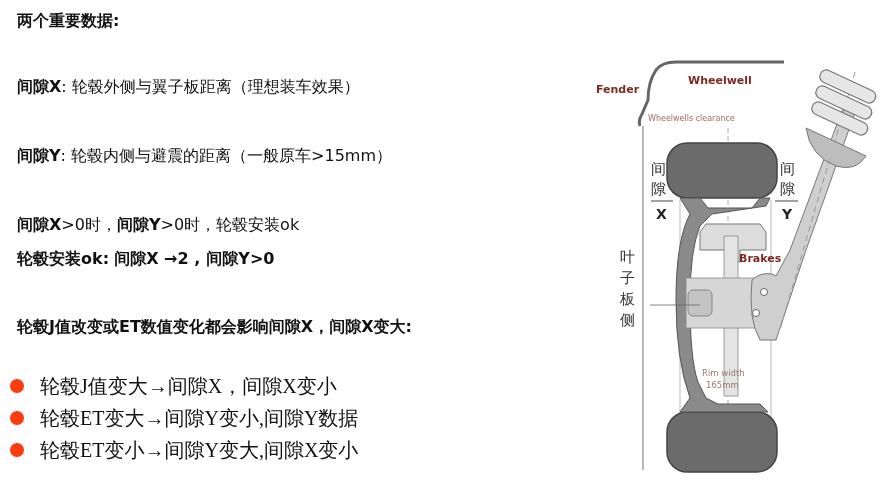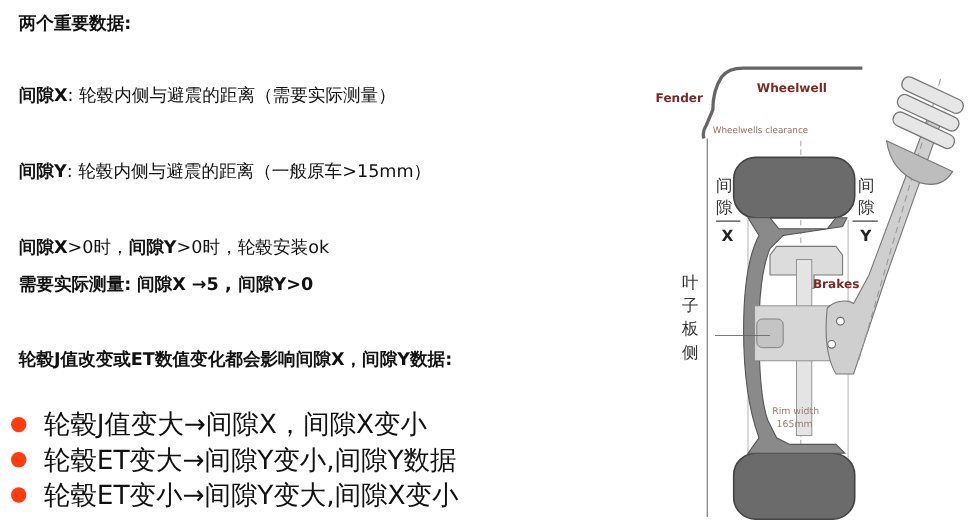--- a/index.html
+++ b/index.html
@@ -1,49 +1,49 @@
 <!DOCTYPE html>
 <html><head>
 <meta charset="utf-8">
 <style>
   html, body { margin: 0; padding: 0; background: #ffffff; }
   body { width: 886px; height: 484px; position: relative; overflow: hidden;
          font-family: "DejaVu Sans", "Liberation Sans", sans-serif; color: #111; }
   .line { position: absolute; left: 17px; font-size: 16px; white-space: nowrap; line-height: 26px; }
   .b { font-weight: bold; }
   .bullet { position: absolute; left: 10px; width: 14px; height: 14px; border-radius: 50%; background: #ff3b0f; }
-  .bullet-text { position: absolute; left: 40px; font-size: 24px; white-space: nowrap; line-height: 26px; }
+  .bullet-text { position: absolute; left: 40px; font-size: 20px; white-space: nowrap; line-height: 26px; font-family: Liberation Serif, serif; }
   #diagram { position: absolute; left: 585px; top: 55px; width: 300px; height: 429px; }
   .lbl-red { font-family: "DejaVu Sans", sans-serif; font-weight: bold; fill: #7a2a22; }
   .lbl-cjk { font-family: "DejaVu Sans", sans-serif; fill: #333; }
 </style>
 </head>
 <body>
 
 <div class="line b" style="top:8px;">两个重要数据:</div>
 
 <div class="line" style="top:74px;">
-  <span class="b">间隙X</span><span>: </span><span>轮毂内侧与避震的距离（需要实际测量）</span>
+  <span class="b">间隙X</span><span>: </span><span>轮毂外侧与翼子板距离（理想装车效果）</span>
 </div>
 
 <div class="line" style="top:143px;">
   <span class="b">间隙Y</span><span>: </span><span>轮毂内侧与避震的距离（一般原车&gt;15mm）</span>
 </div>
 
 <div class="line" style="top:212px;">
   <span class="b">间隙X</span><span>&gt;0时，</span><span class="b">间隙Y</span><span>&gt;0时，轮毂安装ok</span>
 </div>
 
 <div class="line" style="top:246px;">
-  <span class="b">需要实际测量:</span>
-  <span class="b">间隙X →5 ,</span>
+  <span class="b">轮毂安装ok:</span>
+  <span class="b">间隙X →2 ,</span>
   <span class="b" style="margin-left:1px;">间隙Y&gt;0</span>
 </div>
 
-<div class="line b" style="top:314px;">轮毂J值改变或ET数值变化都会影响间隙X，间隙Y数据:</div>
+<div class="line b" style="top:314px;">轮毂J值改变或ET数值变化都会影响间隙X，间隙X变大:</div>
 
 <div class="bullet" style="top:379px;"></div>
 <div class="bullet-text" style="top:373px;">轮毂J值变大→间隙X，间隙X变小</div>
 
 <div class="bullet" style="top:411px;"></div>
 <div class="bullet-text" style="top:405px;">轮毂ET变大→间隙Y变小,间隙Y数据</div>
 
 <div class="bullet" style="top:443px;"></div>
 <div class="bullet-text" style="top:437px;">轮毂ET变小→间隙Y变大,间隙X变小</div>
 

